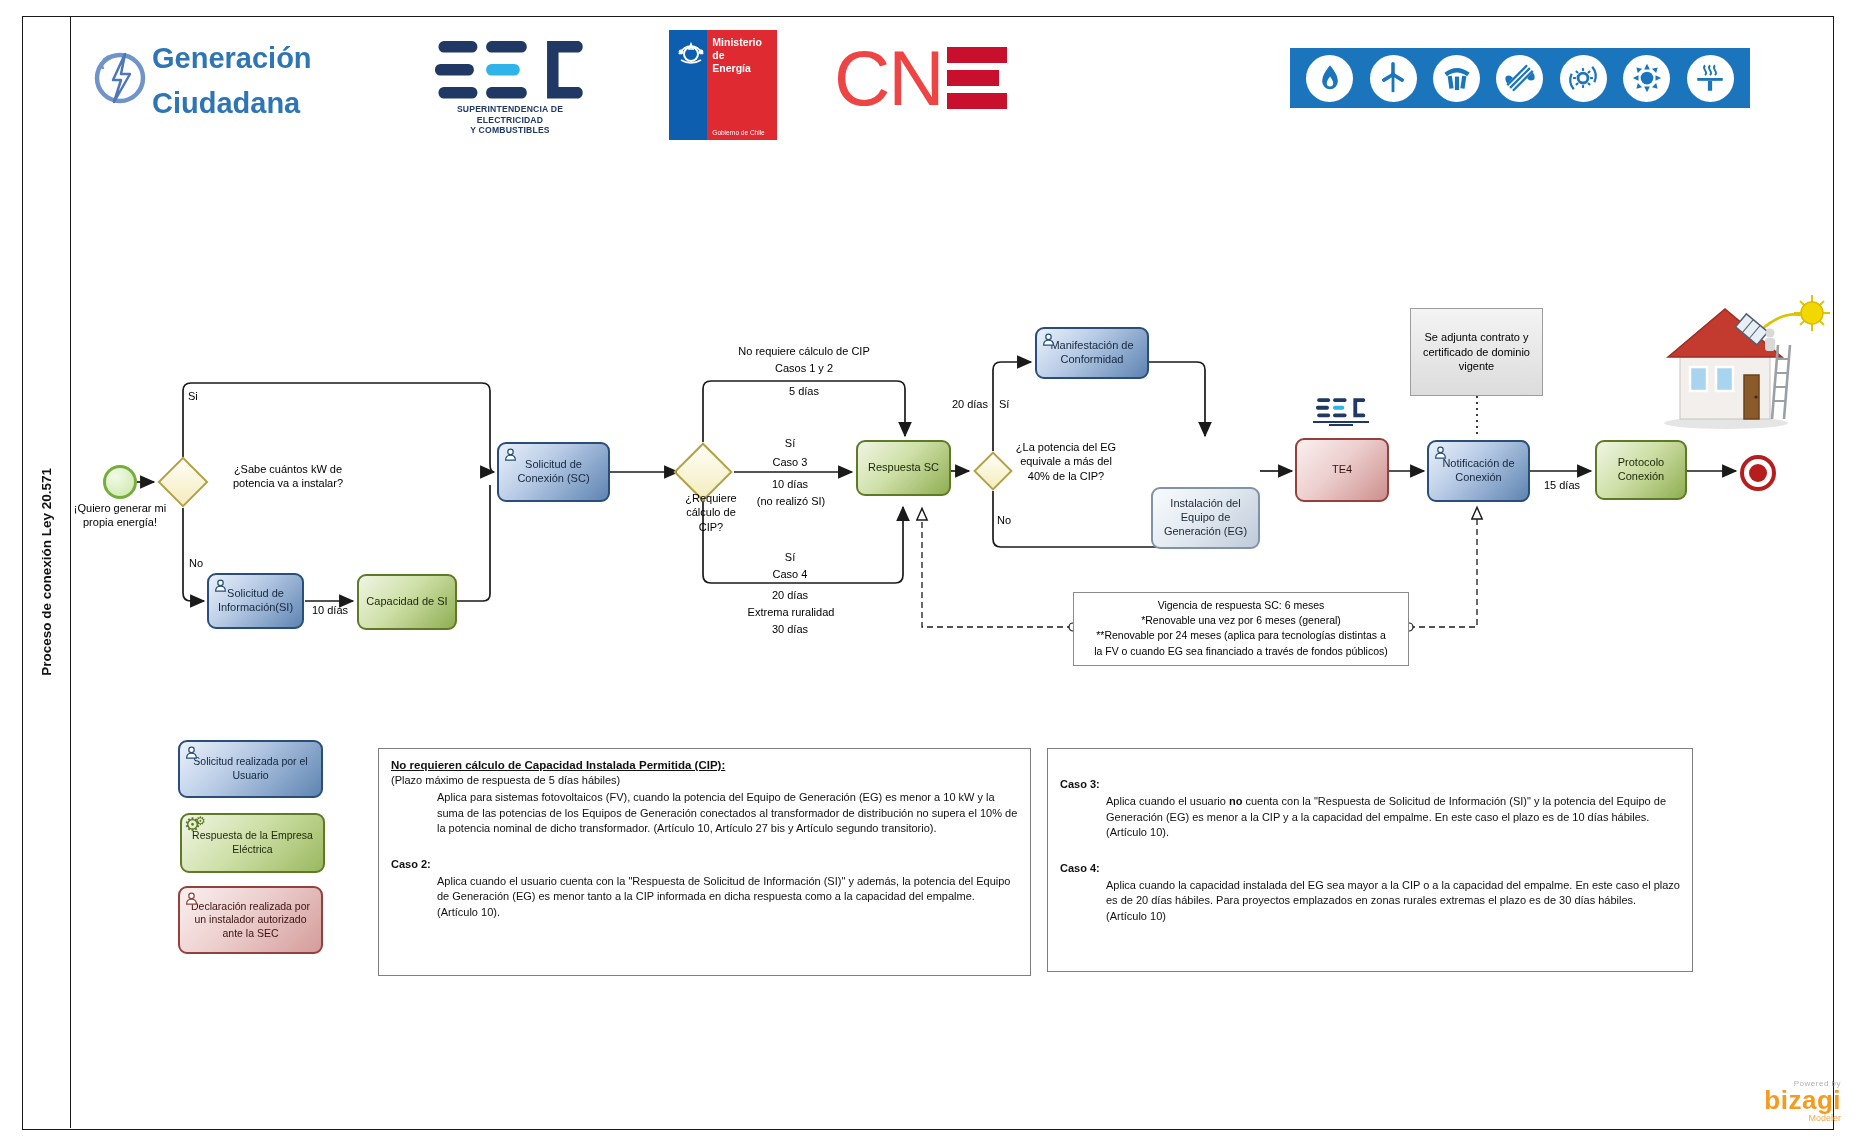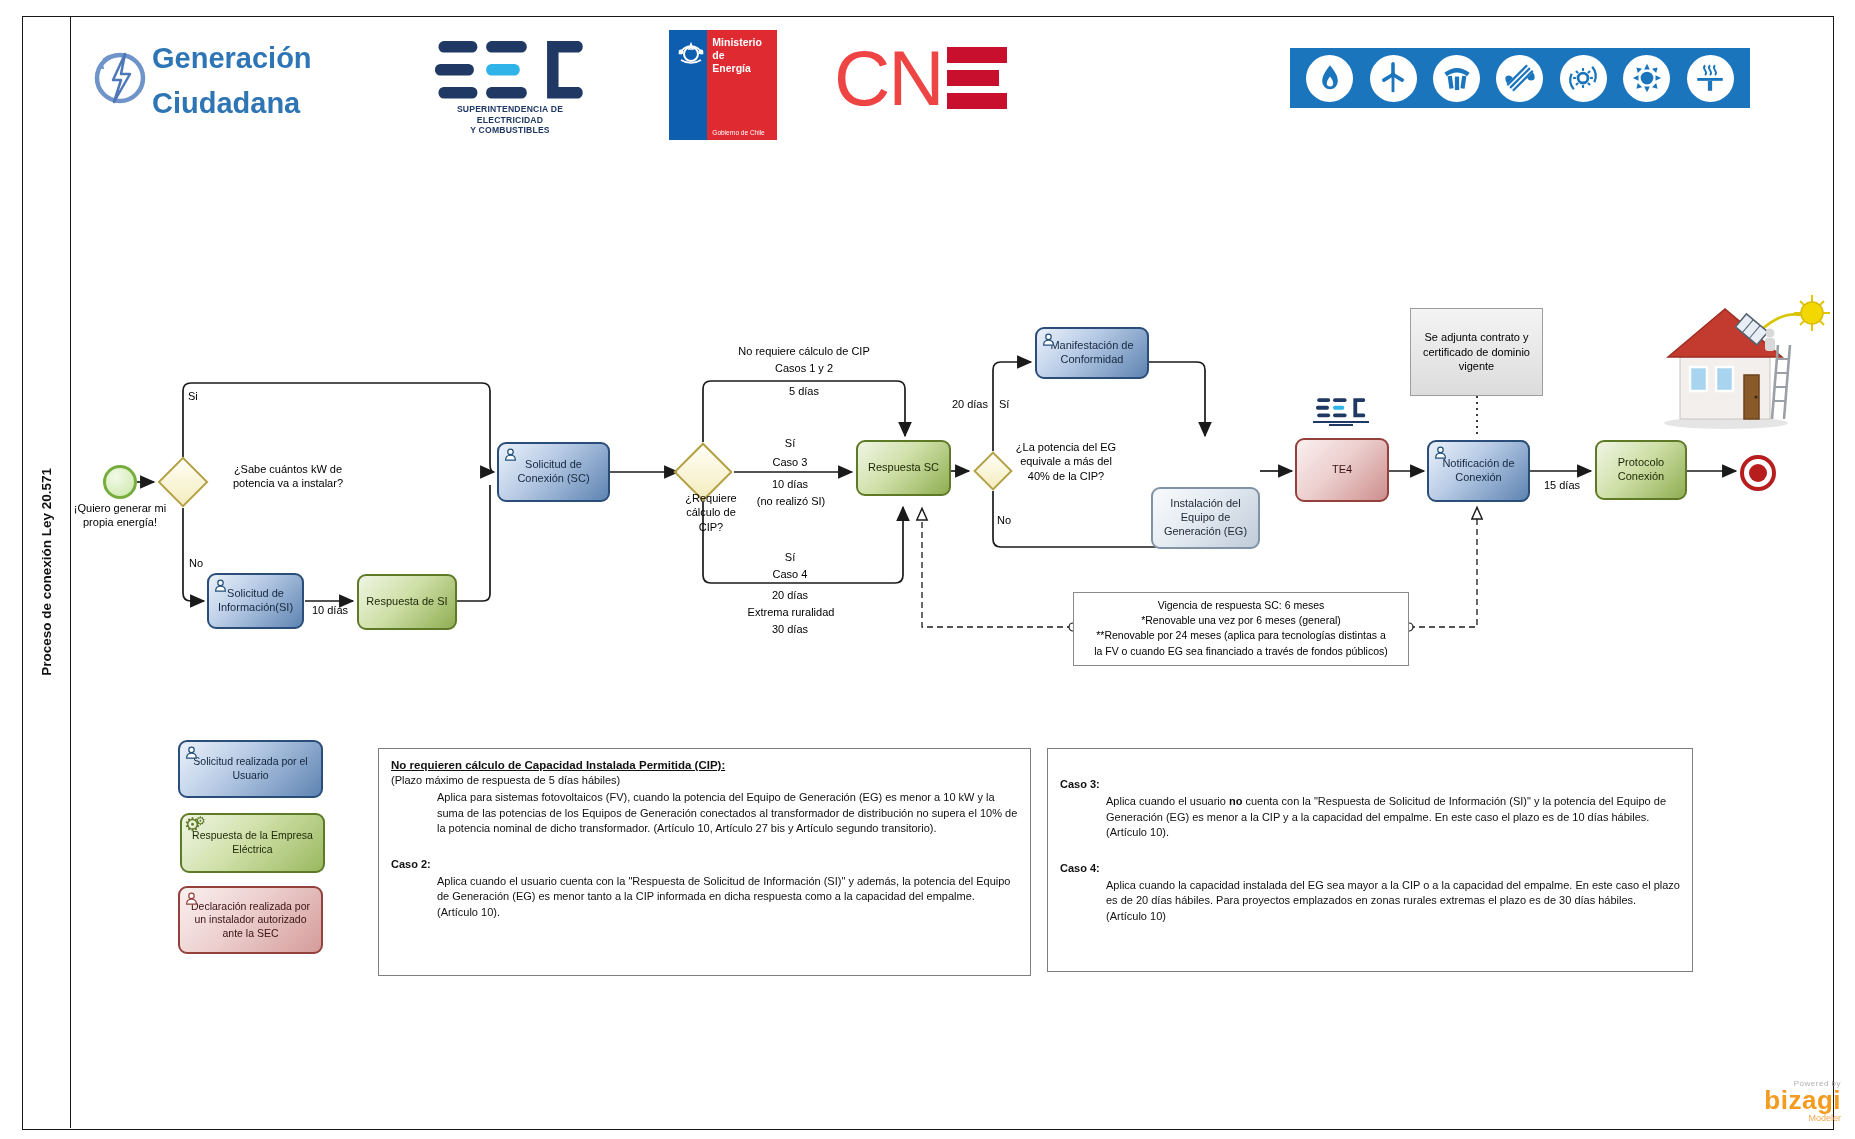--- a/index.html
+++ b/index.html
@@ -256,21 +256,21 @@
 
 <div class="task blue" style="left:207px;top:573px;width:97px;height:56px;">
   <svg class="picon" viewBox="0 0 20 20">
       <circle cx="10" cy="6.5" r="3.6" fill="#fff" stroke="#1f4e79" stroke-width="1.6"></circle>
       <path d="M3.5,17.5 Q3.5,11 10,11 Q16.5,11 16.5,17.5 Z" fill="#fff" stroke="#1f4e79" stroke-width="1.6"></path>
     </svg>
   <span>Solicitud  de Información(SI)</span>
 </div>
 <div class="lbl" style="left:304px;top:603px;width:52px;">10 días</div>
 <div class="task green" style="left:357px;top:574px;width:100px;height:56px;">
-  <span>Respuesta de SI</span>
+  <span>Capacidad de SI</span>
 </div>
 
 <div class="task blue" style="left:497px;top:442px;width:113px;height:60px;">
   <svg class="picon" viewBox="0 0 20 20">
       <circle cx="10" cy="6.5" r="3.6" fill="#fff" stroke="#1f4e79" stroke-width="1.6"></circle>
       <path d="M3.5,17.5 Q3.5,11 10,11 Q16.5,11 16.5,17.5 Z" fill="#fff" stroke="#1f4e79" stroke-width="1.6"></path>
     </svg>
   <span>Solicitud de Conexión  (SC)</span>
 </div>
 

